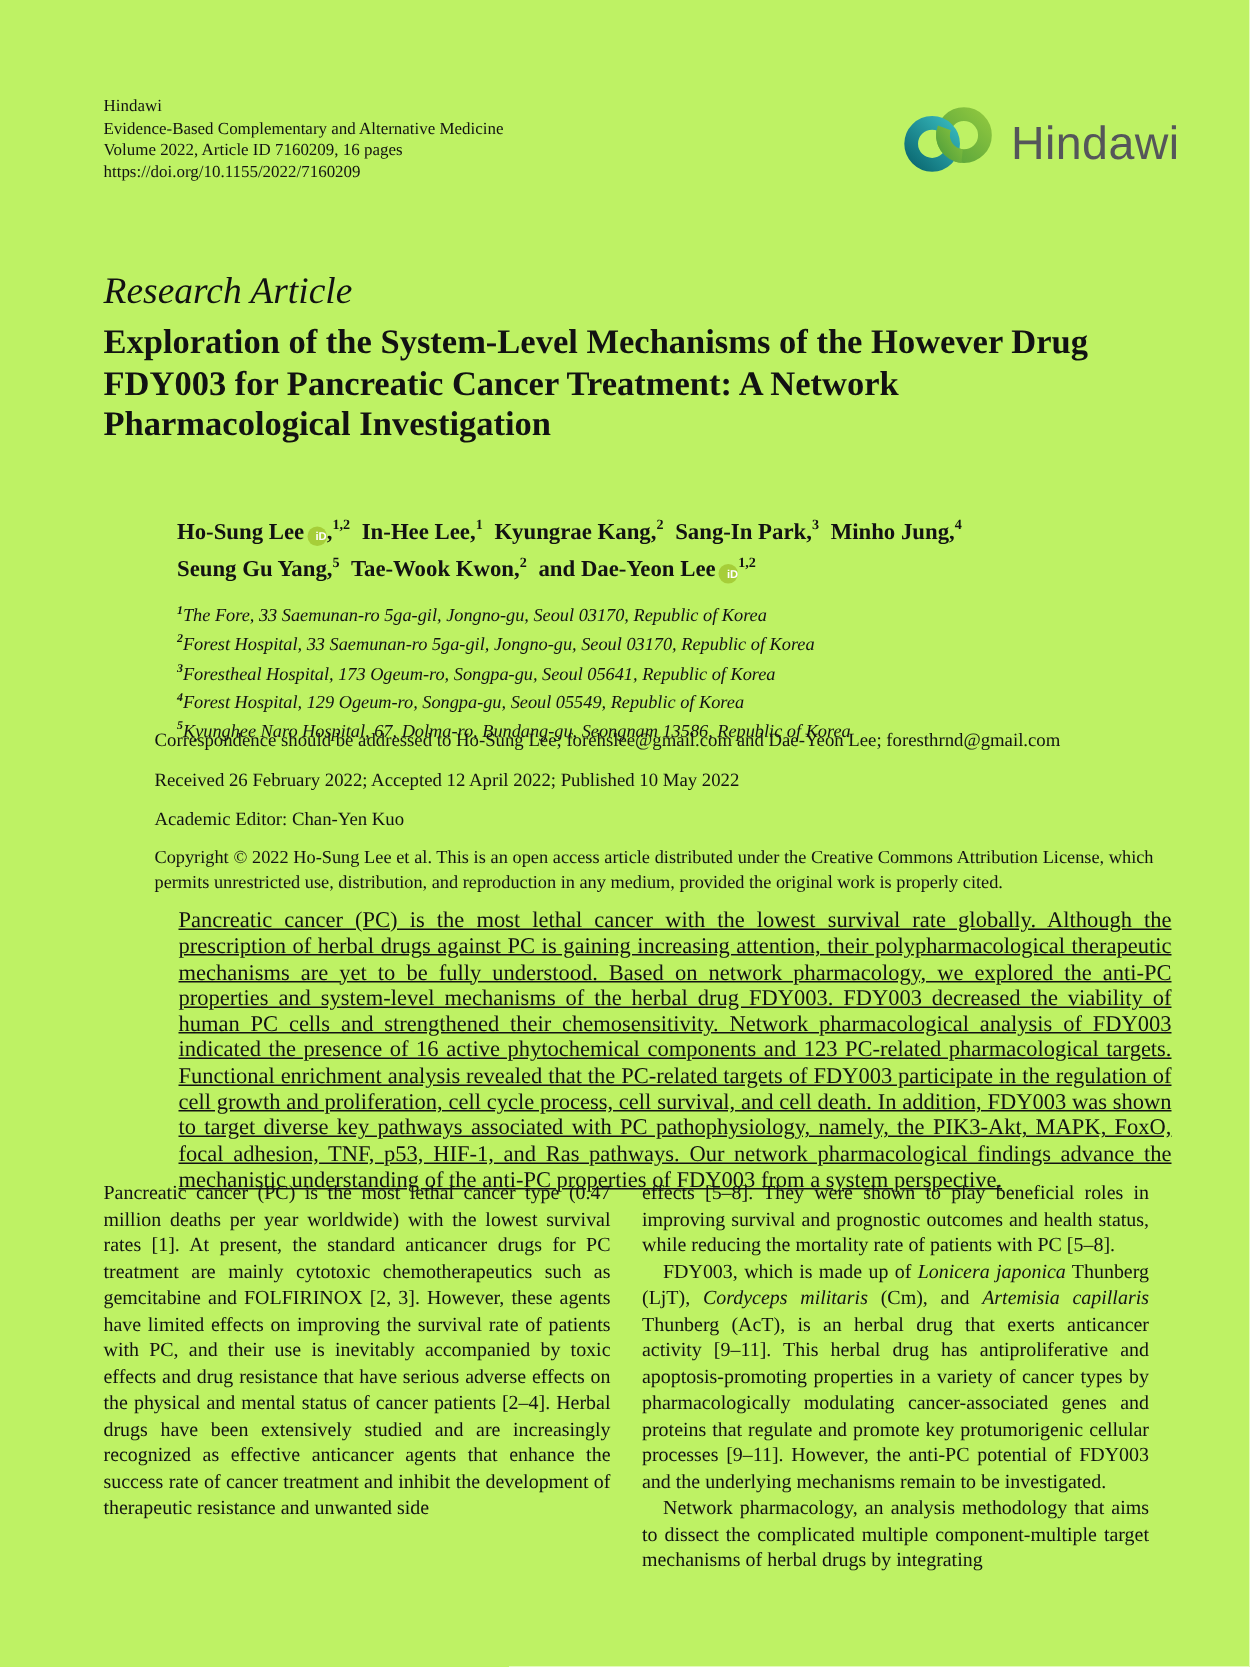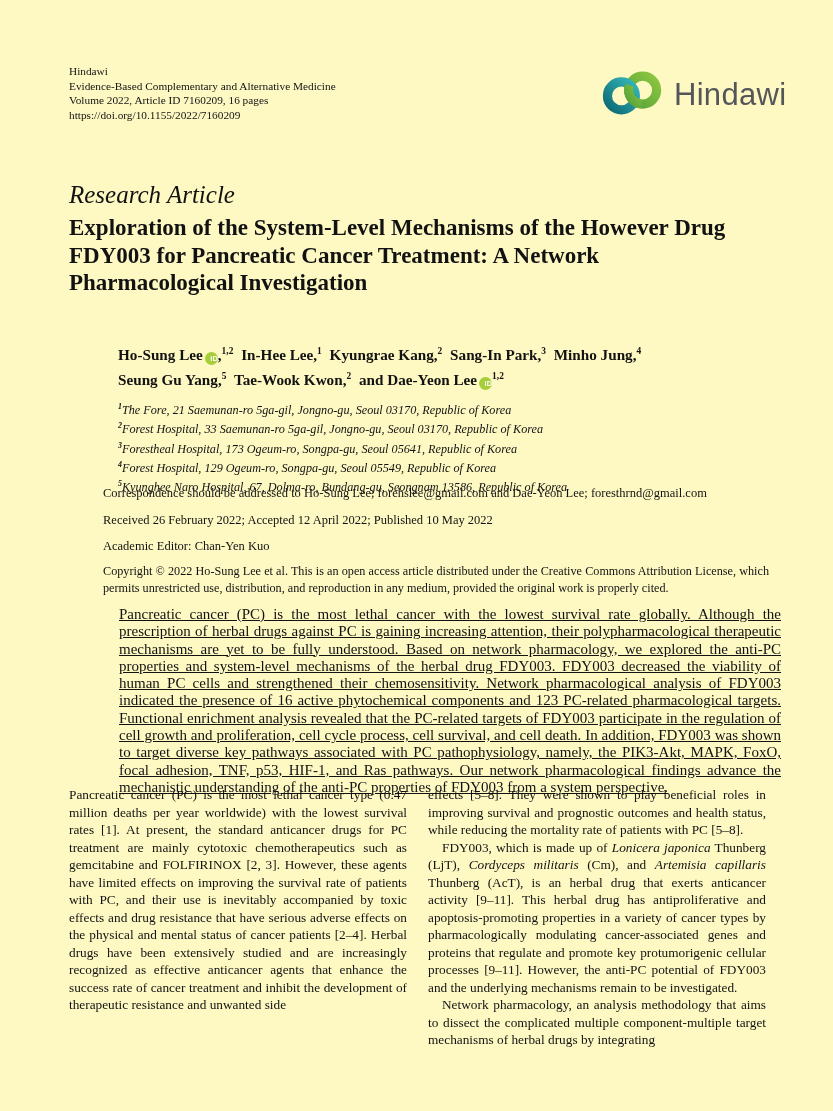--- a/index.html
+++ b/index.html
@@ -1,16 +1,16 @@
 <!DOCTYPE html>
 <html><head>
 <meta charset="utf-8">
 <style>
   html,body{margin:0;padding:0;background:#ffffff;}
-  .page{position:relative;width:833px;height:1111px;background:#fef9c3;overflow:hidden;
+  .page{position:relative;width:833px;height:1111px;background:#bef264;overflow:hidden;
         font-family:"Liberation Serif",serif;color:#121212;}
   
   .pub-info{position:absolute;left:69px;top:64px;font-size:11.3px;line-height:14.6px;}
   
   .logo{position:absolute;left:599px;top:66px;display:flex;align-items:center;gap:7px;}
   .logo-text{font-family:"Liberation Sans",sans-serif;font-size:31px;color:#55565a;letter-spacing:0.3px;}
   
   .article-type{position:absolute;left:69px;top:181px;font-style:italic;font-size:25px;}
   .title{position:absolute;left:69px;top:214px;width:710px;font-size:23px;font-weight:bold;
          line-height:27.5px;margin:0;}
@@ -91,21 +91,21 @@
       <span class="author"><span>Minho Jung</span><span>,</span><sup>4</sup></span>
     </div>
     <div>
       <span class="author"><span>Seung Gu Yang</span><span>,</span><sup>5</sup></span>
       <span class="author"><span>Tae-Wook Kwon</span><span>,</span><sup>2</sup></span>
       <span class="author"><span>and </span><span>Dae-Yeon Lee</span><span class="orcid">iD</span><sup>1,2</sup></span>
     </div>
   </div>
 
   <div class="affiliations">
-    <div><sup>1</sup><span>The Fore, 21 Saemunan-ro 5ga-gil, Jongno-gu, Seoul 03170, Republic of Korea</span></div>
+    <div><sup>1</sup><span>The Fore, 33 Saemunan-ro 5ga-gil, Jongno-gu, Seoul 03170, Republic of Korea</span></div>
     <div><sup>2</sup><span>Forest Hospital, 33 Saemunan-ro 5ga-gil, Jongno-gu, Seoul 03170, Republic of Korea</span></div>
     <div><sup>3</sup><span>Forestheal Hospital, 173 Ogeum-ro, Songpa-gu, Seoul 05641, Republic of Korea</span></div>
     <div><sup>4</sup><span>Forest Hospital, 129 Ogeum-ro, Songpa-gu, Seoul 05549, Republic of Korea</span></div>
     <div><sup>5</sup><span>Kyunghee Naro Hospital, 67, Dolma-ro, Bundang-gu, Seongnam 13586, Republic of Korea</span></div>
   </div>
 
   <div class="meta-line correspondence">Correspondence should be addressed to Ho-Sung Lee; forehslee@gmail.com and Dae-Yeon Lee; foresthrnd@gmail.com</div>
   <div class="meta-line history">Received 26 February 2022; Accepted 12 April 2022; Published 10 May 2022</div>
   <div class="meta-line editor">Academic Editor: Chan-Yen Kuo</div>
 

